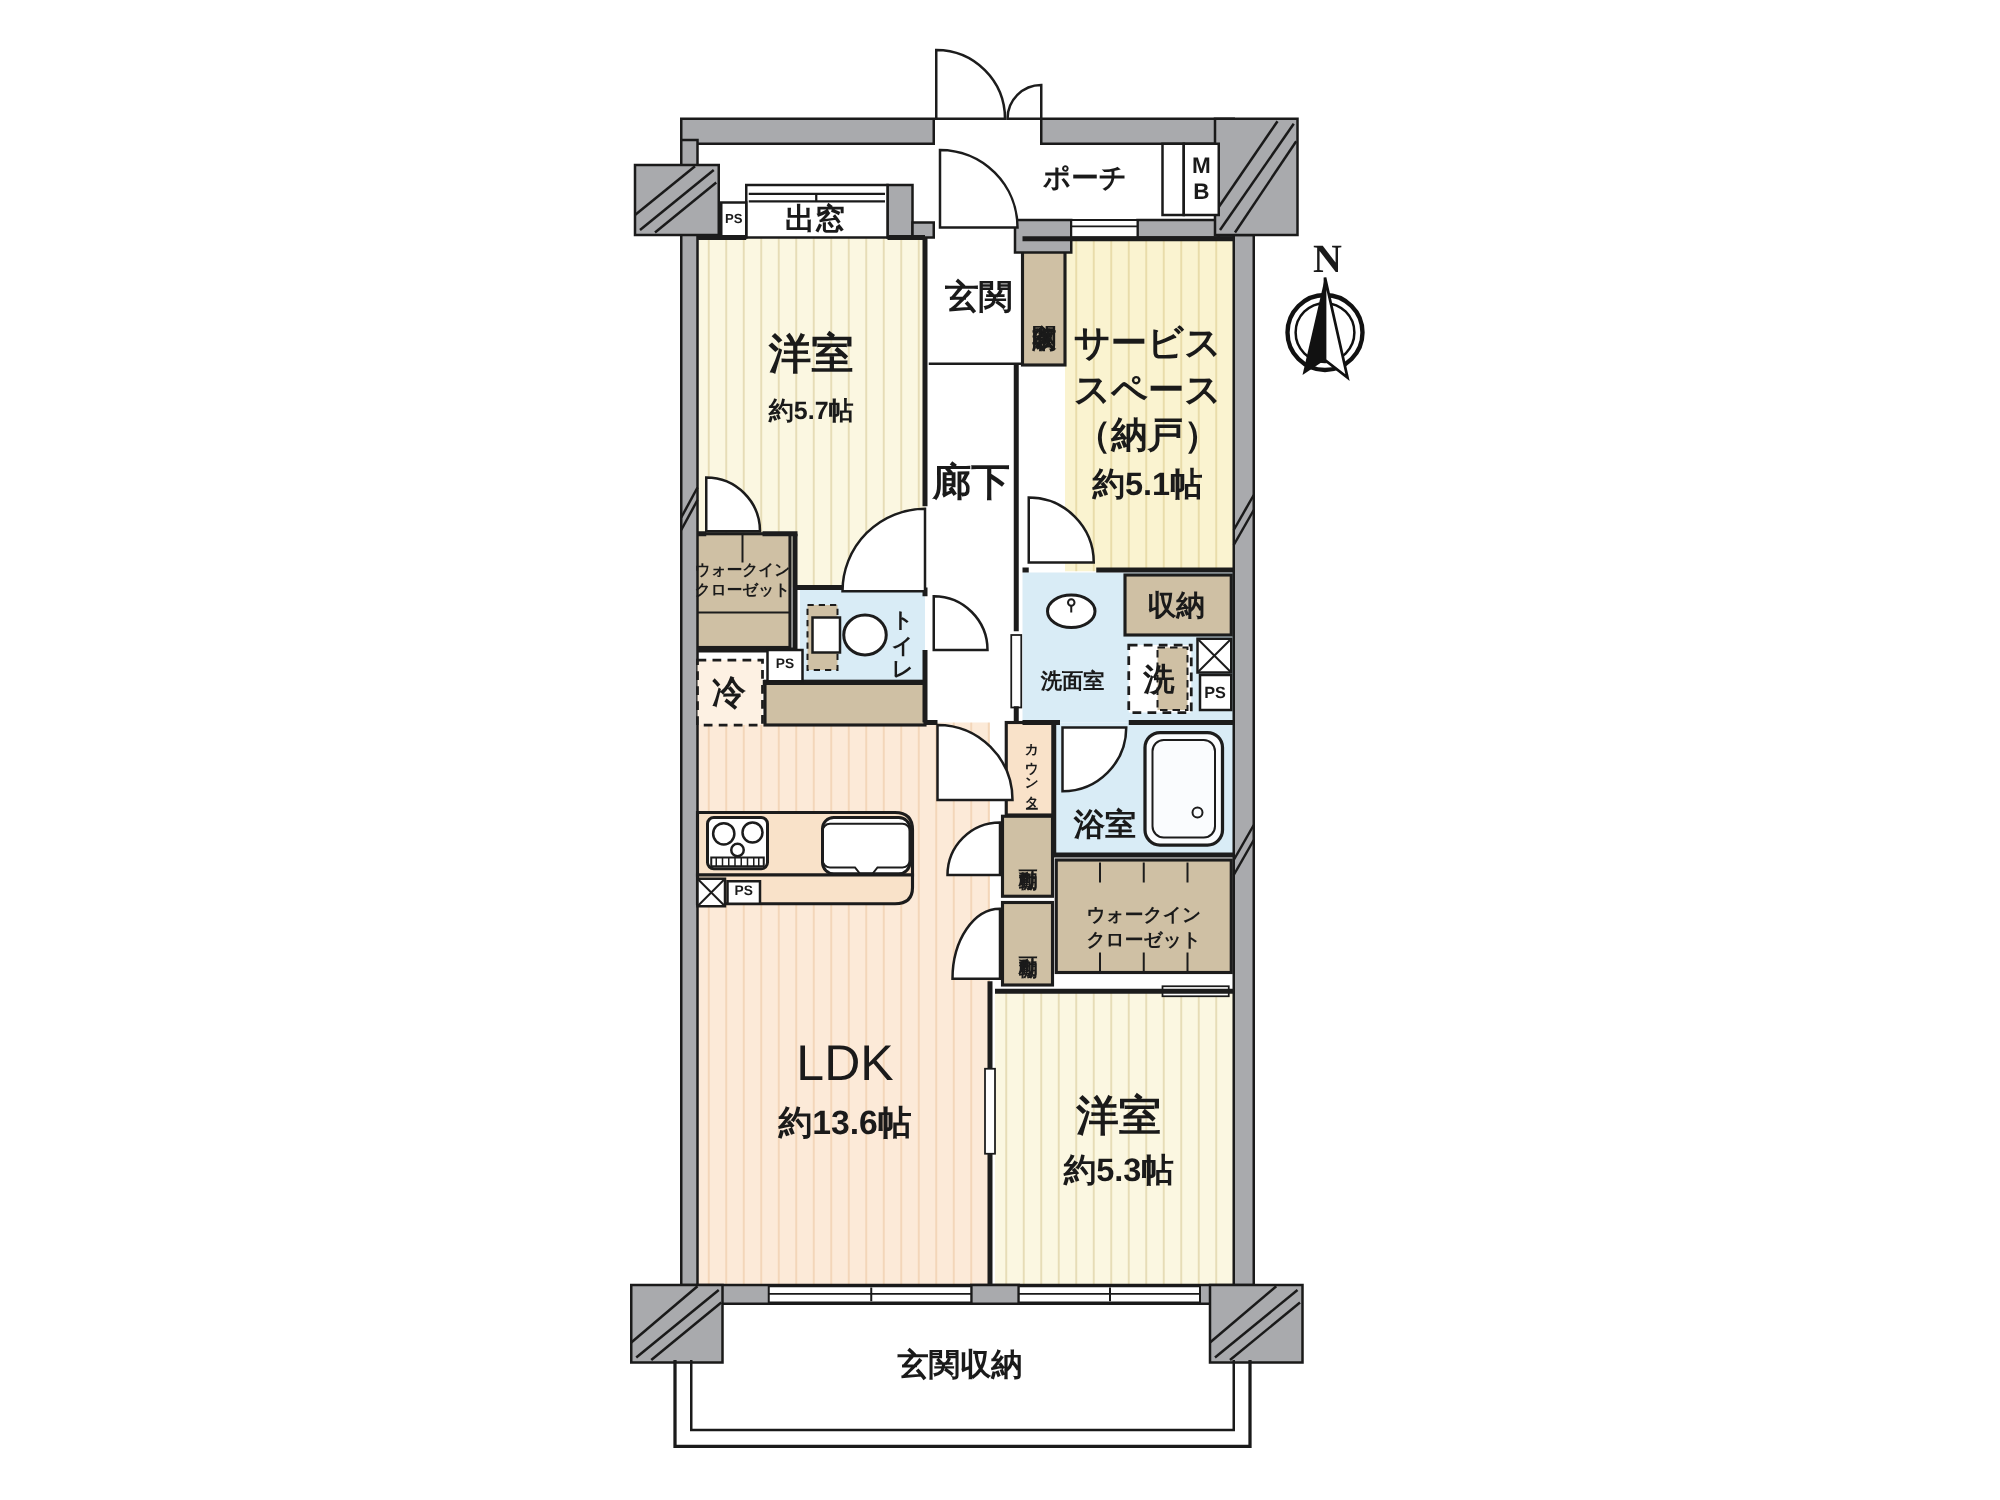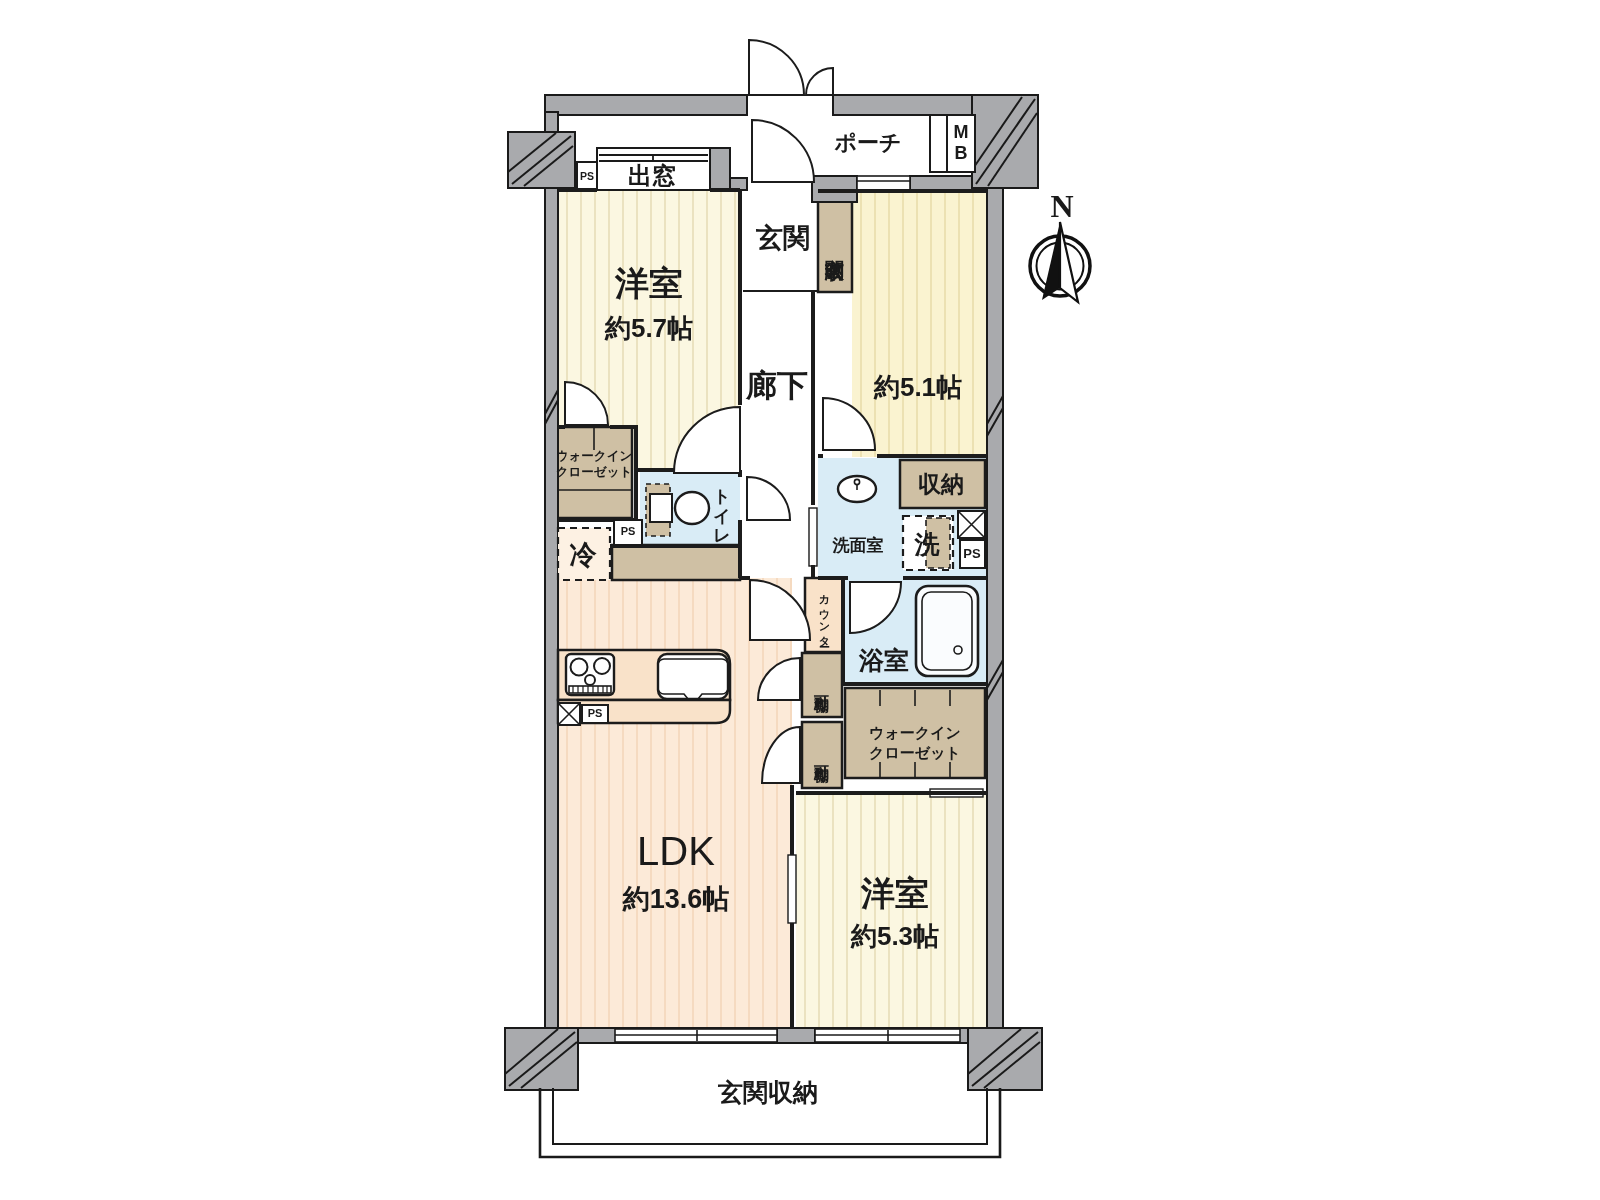--- a/index.html
+++ b/index.html
@@ -223,21 +223,24 @@
   </g>
 </svg>
 
 <div class="lbl" style="left:587px;top:176px;font-size:10.5px">PS</div>
 <div class="lbl" style="left:652px;top:176px;font-size:24px">出窓</div>
 <div class="lbl" style="left:868px;top:143px;font-size:22px">ポーチ</div>
 <div class="lbl vert" style="left:961px;top:143px;font-size:18px">MB</div>
 <div class="lbl" style="left:783px;top:238px;font-size:27px">玄関</div>
 <div class="lbl vert" style="left:835px;top:246px;font-size:19px">玄関収納</div>
 <div class="lbl" style="left:649px;top:284px;font-size:34px">洋室</div>
-<div class="lbl" style="left:649px;top:329px;font-size:26px">約5.7帖</div>
+<div class="lbl" style="left:649px;top:329px;font-size:20px">約5.7帖</div>
+<div class="lbl" style="left:918px;top:312px;font-size:29px;line-height:1.26">サービス
+スペース
+（納戸）</div>
 <div class="lbl" style="left:918px;top:388px;font-size:26px">約5.1帖</div>
 <div class="lbl" style="left:777px;top:386px;font-size:31px">廊下</div>
 <div class="lbl" style="left:594px;top:464px;font-size:12.5px;line-height:1.3">ウォークイン
 クローゼット</div>
 <div class="lbl vert" style="left:722px;top:507px;font-size:17px">トイレ</div>
 <div class="lbl" style="left:628px;top:532px;font-size:11px">PS</div>
 <div class="lbl" style="left:583px;top:555px;font-size:27px">冷</div>
 <div class="lbl" style="left:941px;top:484px;font-size:23px">収納</div>
 <div class="lbl" style="left:858px;top:546px;font-size:17px">洗面室</div>
 <div class="lbl" style="left:927px;top:544px;font-size:25px">洗</div>

